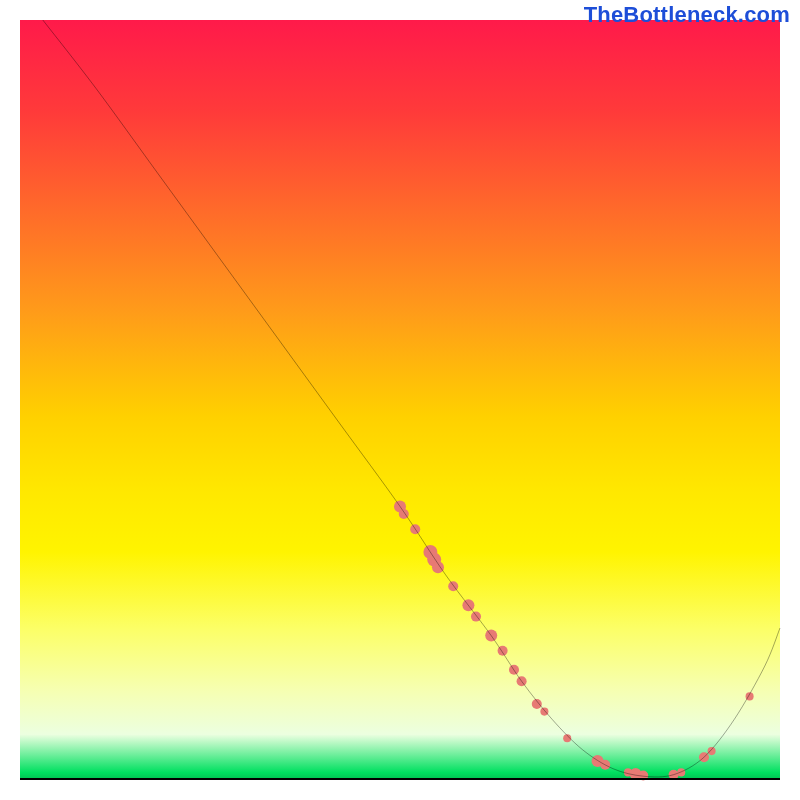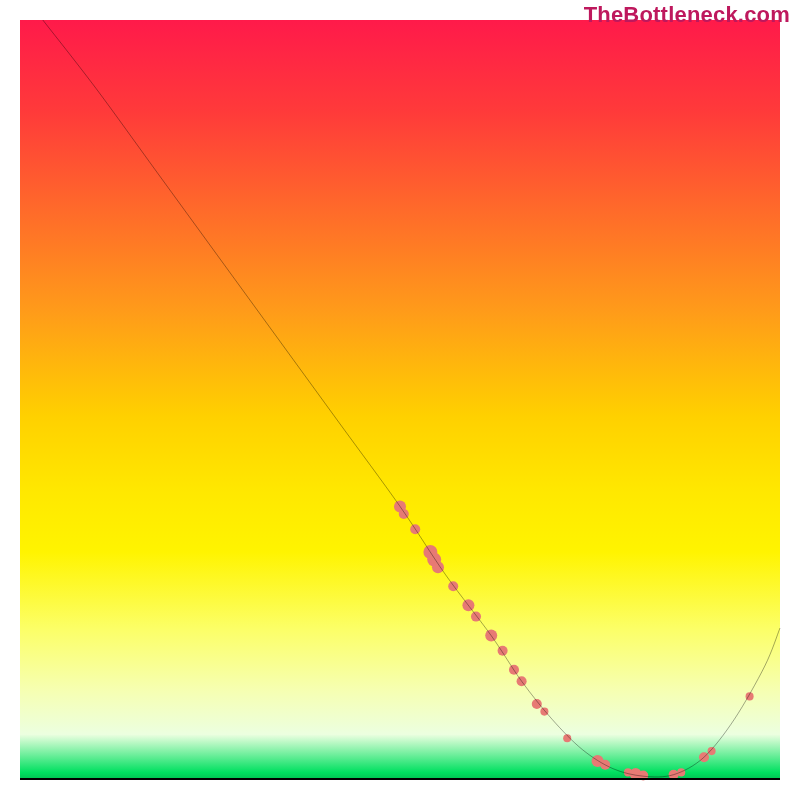--- a/index.html
+++ b/index.html
@@ -60,21 +60,21 @@
     width: 100%;
     height: 100%;
     overflow: visible;
   }
   .watermark {
     position: absolute;
     top: 2px;
     right: 10px;
     font-size: 22px;
     font-weight: 600;
-    color: #be185d;
+    color: #1d4ed8;
     letter-spacing: 0.2px;
   }
 </style>
 </head>
 <body>
 
 <div class="chart-container">
 
   <div class="plot-area">
     <div class="gradient-bg"></div>

